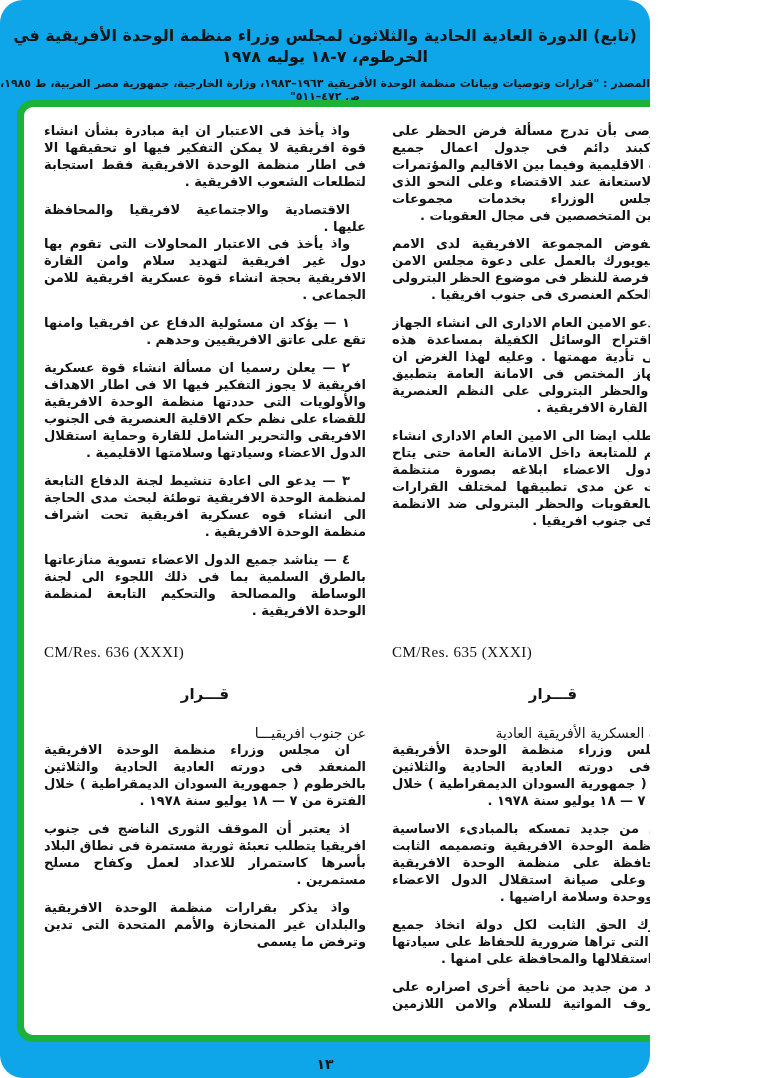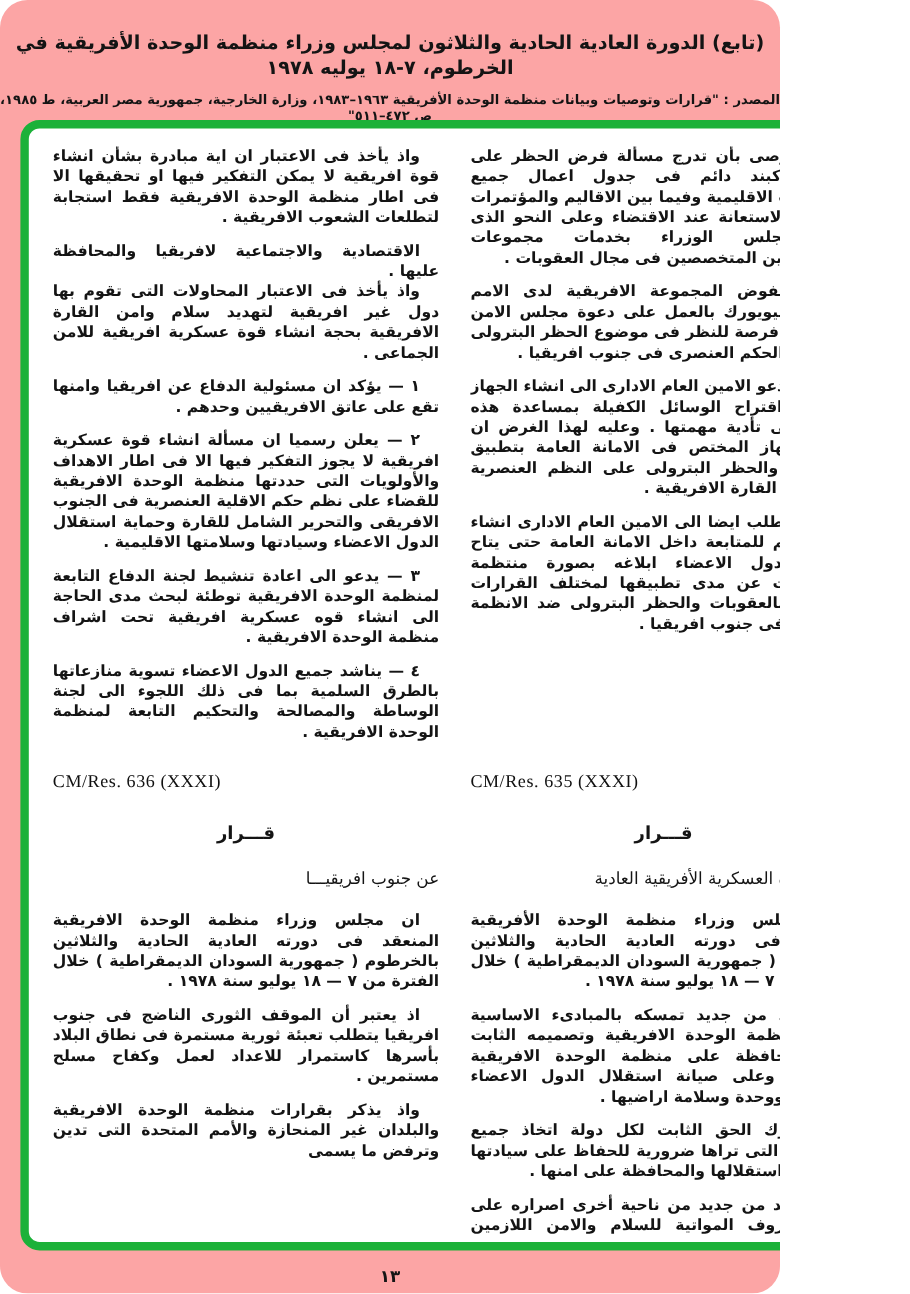--- a/index.html
+++ b/index.html
@@ -6,21 +6,21 @@
   html, body { margin: 0; padding: 0; }
   body {
     width: 758px; height: 1078px;
     background: #ffffff;
     font-family: "DejaVu Sans", sans-serif;
     color: #141414;
   }
   .page {
     position: relative;
     width: 650px; height: 1078px;
-    background: #fca5a5;
+    background: #0ea5e9;
     overflow: hidden;
     border-radius: 23px;
   }
   .header {
     direction: rtl;
     text-align: center;
     padding-top: 26px;
   }
   .header-title {
     font-size: 16px;
@@ -80,21 +80,21 @@
     font-weight: bold;
     font-size: 15px;
     margin-top: 24px;
   }
   .res-subheading {
     text-align: right;
     font-weight: normal;
     font-size: 14px;
     margin-top: 22px;
   }
-  .lower { margin-top: 18px; }
+  .lower { }
   .footer {
     position: absolute;
     left: 0; bottom: 6px;
     width: 100%;
     text-align: center;
     font-weight: bold;
     font-size: 14px;
   }
 </style>
 </head>

